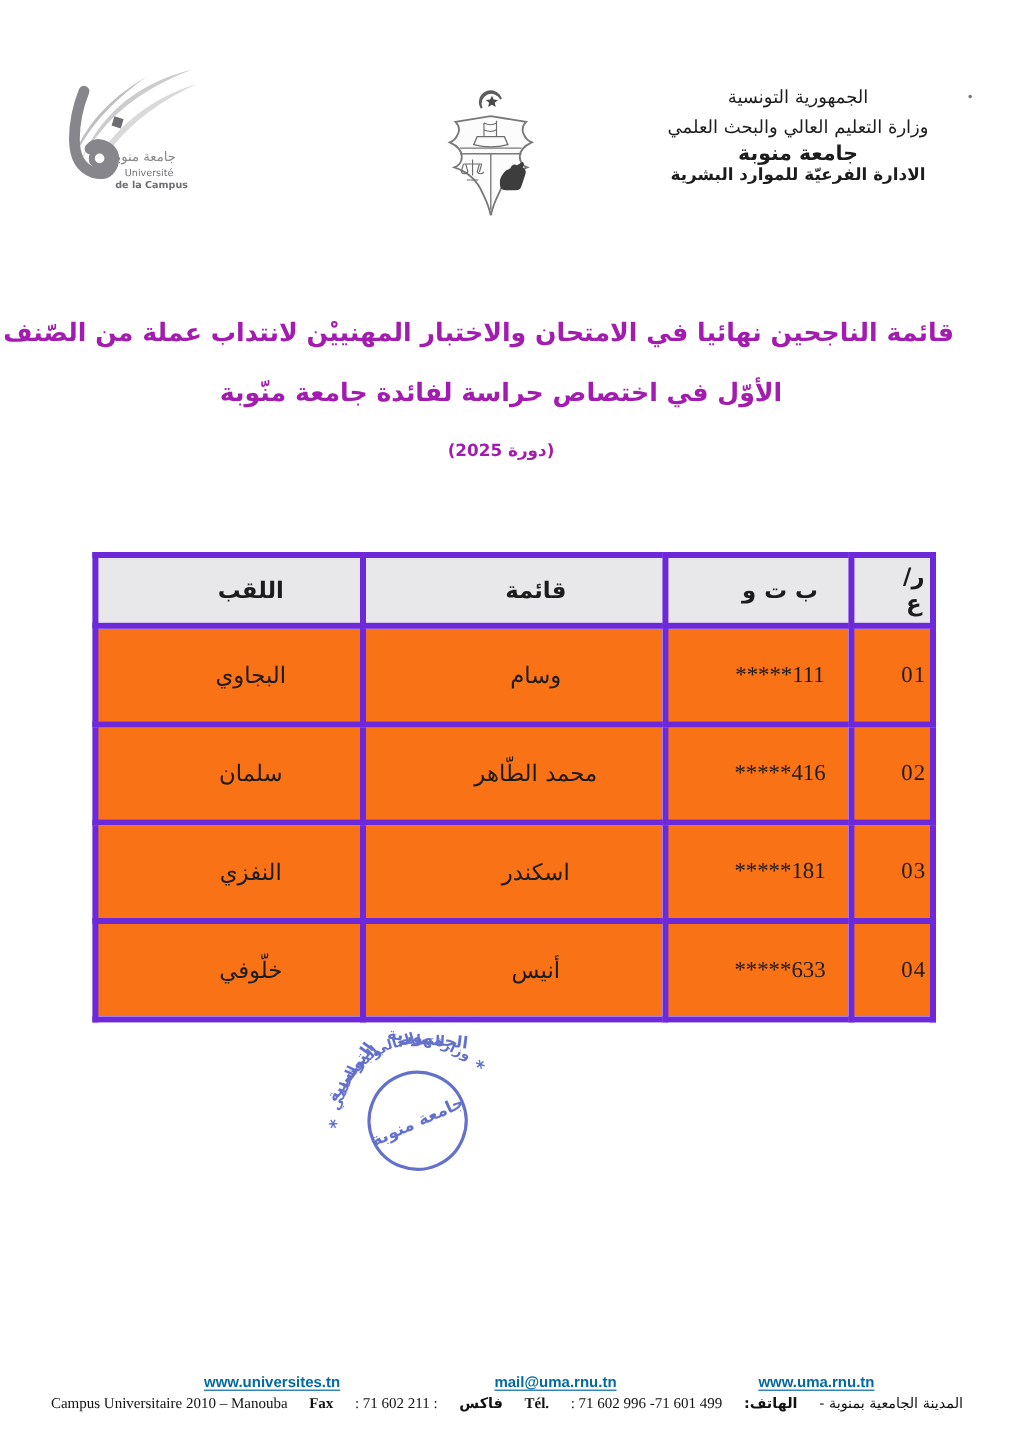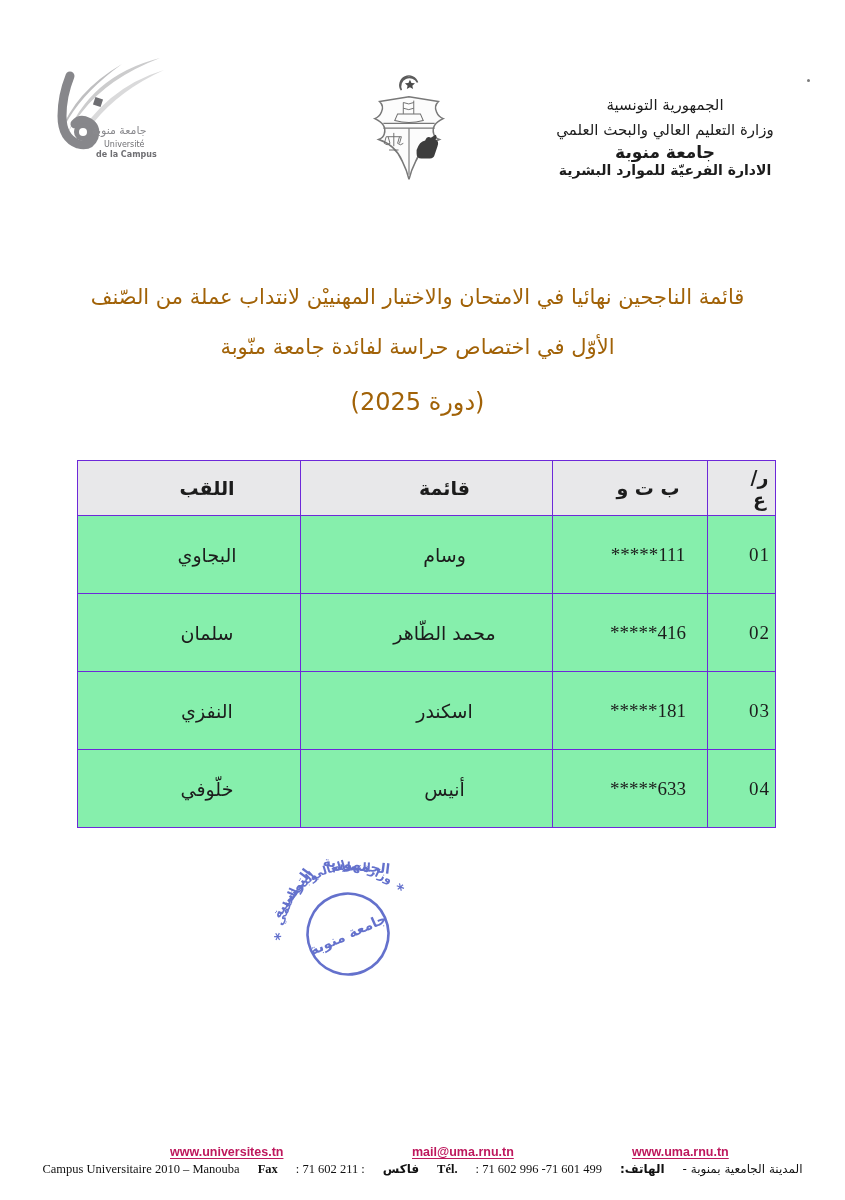--- a/index.html
+++ b/index.html
@@ -12,64 +12,64 @@
   .uni-logo{position:absolute;left:42px;top:50px;width:160px;height:130px;}
   .uni-logo svg{position:absolute;left:0;top:0;}
   .logo-ar{position:absolute;left:50px;top:74px;font-size:11px;color:#8a8a8e;direction:rtl;white-space:nowrap;}
   .logo-fr1{position:absolute;left:62px;top:90px;font-size:8px;font-weight:normal;color:#6f6f73;}
   .logo-fr2{position:absolute;left:54px;top:100px;font-size:8px;font-weight:bold;color:#6f6f73;}
   .emblem{position:absolute;left:366px;top:74px;}
   .ministry{
     position:absolute;left:530px;top:72px;width:270px;
     direction:rtl;text-align:center;
   }
-  .ministry .l1{font-size:15px;margin-top:24px;}
+  .ministry .l1{font-size:15px;}
   .ministry .l2{font-size:15px;margin-top:7px;white-space:nowrap;}
   .ministry .l3{font-size:17px;font-weight:bold;margin-top:3px;}
   .ministry .l4{font-size:14px;font-weight:bold;white-space:nowrap;}
   .noise-dot{position:absolute;left:807px;top:79px;width:3px;height:3px;border-radius:50%;background:#7c7c7c;}
   
   .doc-title{
-    position:absolute;left:40px;right:50px;top:272px;
-    direction:rtl;text-align:center;font-weight:normal;color:#a16207;
+    position:absolute;left:40px;right:50px;top:252px;
+    direction:rtl;text-align:center;font-weight:bold;color:#a21caf;
   }
   .doc-title .t{font-size:21px;line-height:50px;white-space:nowrap;}
-  .doc-title .session{font-size:24px;margin-top:16px;}
+  .doc-title .session{font-size:14px;margin-top:16px;}
   
   table.results{
     position:absolute;left:77px;top:460px;width:698px;
     border-collapse:collapse;direction:rtl;table-layout:fixed;
   }
   table.results th,table.results td{
-    border:1px solid #6d28d9;text-align:center;vertical-align:middle;
+    border:5px solid #6d28d9;text-align:center;vertical-align:middle;
     overflow:hidden;
     padding-left:37px;
   }
   table.results th{height:52px;background:#e8e8ea;font-size:19px;font-weight:bold;}
-  table.results td{height:75px;font-size:19px;background:#86efac;}
+  table.results td{height:75px;font-size:19px;background:#f97316;}
   td.num{font-family:"Liberation Serif",serif;font-size:25px;direction:ltr;letter-spacing:1px;}
   td.cin{font-family:"Liberation Serif",serif;font-size:23px;direction:ltr;}
   
   .stamp{
     position:absolute;left:252px;top:838px;width:192px;height:192px;
     transform:rotate(-24deg);opacity:0.82;
   }
   
   .footer1{
     position:absolute;left:0;right:0;top:1126px;
     display:flex;justify-content:center;align-items:baseline;gap:18px;
     font-family:"Liberation Serif",serif;font-size:12.5px;color:#111;
     white-space:nowrap;
   }
   .footer1 .b{font-weight:bold;}
   .footer1 .ar{font-family:"DejaVu Sans",sans-serif;direction:rtl;unicode-bidi:isolate;font-size:12px;margin-top:36px;}
   .footer2{position:absolute;left:0;right:0;top:1145px;height:18px;}
   .footer2 span{
     position:absolute;font-family:"Liberation Sans",sans-serif;font-weight:bold;
-    font-size:12.5px;color:#be185d;text-decoration:underline;text-underline-offset:2px;
+    font-size:12.5px;color:#0369a1;text-decoration:underline;text-underline-offset:2px;
   }
   .lnk-left{left:170px;} .lnk-mid{left:412px;} .lnk-right{left:632px;}
 </style>
 </head>
 <body>
 
 <div class="page">
 
   <div class="uni-logo">
     <svg width="150" height="110" viewBox="0 0 150 110">

